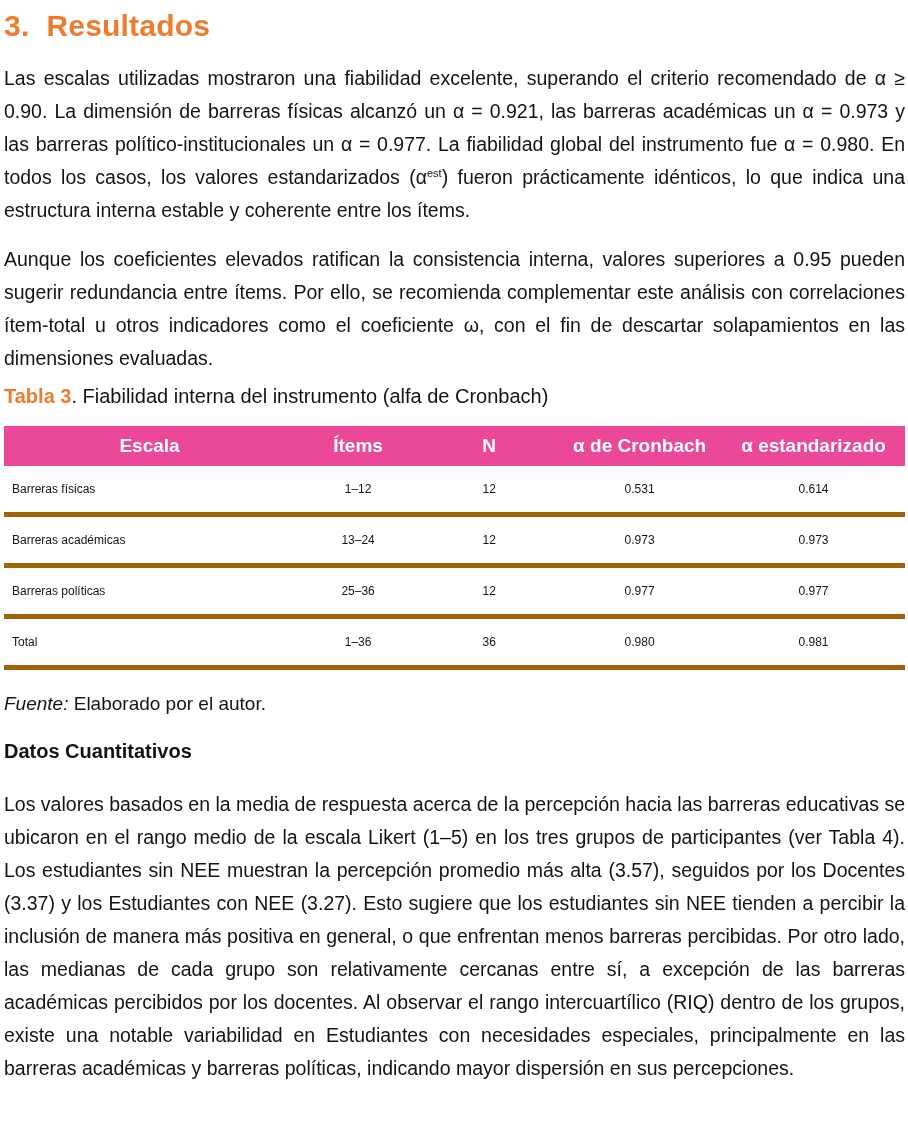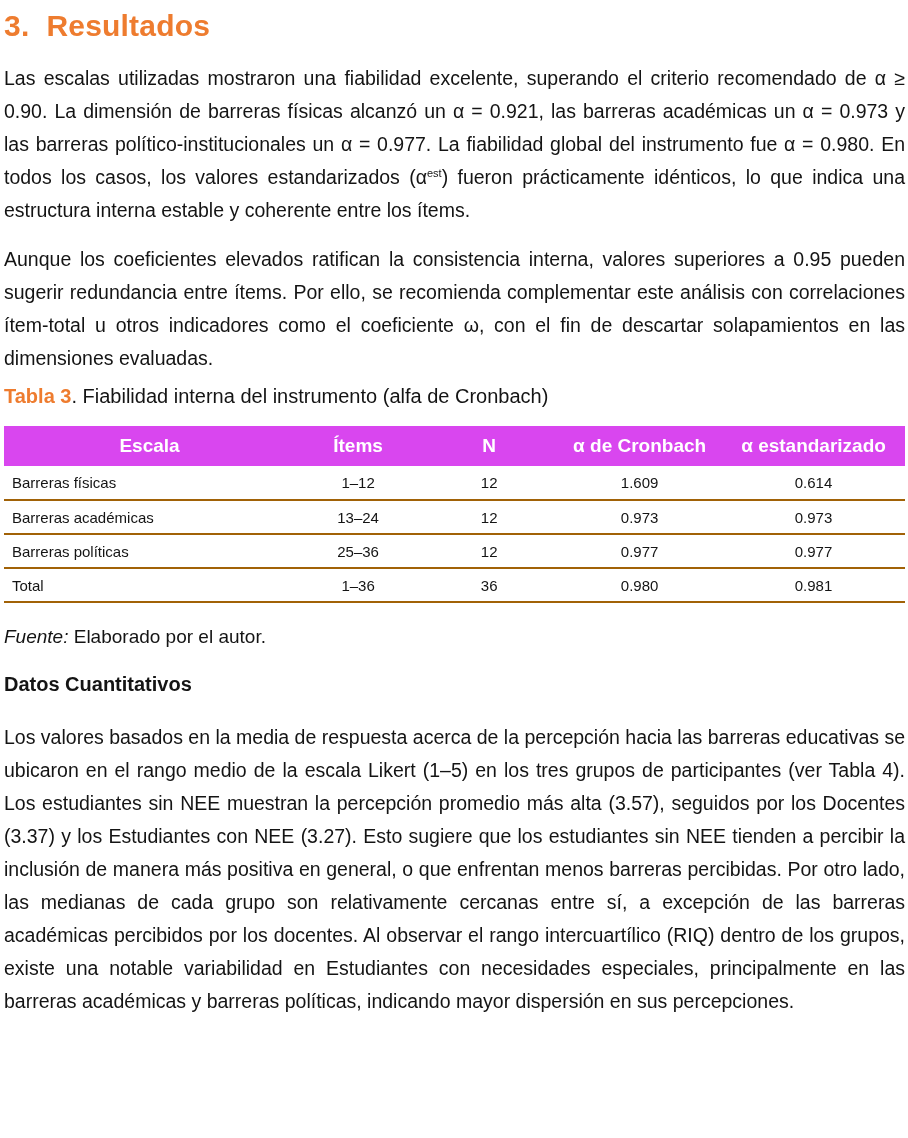--- a/index.html
+++ b/index.html
@@ -50,36 +50,36 @@
   }
   .cap-label { color: #EE7C2F; font-weight: bold; }
 
   table.reliability {
     margin-top: 17px;
     width: 100%;
     border-collapse: collapse;
     table-layout: fixed;
   }
   table.reliability th {
-    background: #d946ef;
+    background: #ec4899;
     color: #ffffff;
     font-weight: bold;
     font-size: 19px;
     height: 40px;
     vertical-align: middle;
     text-align: center;
     padding: 0 2px;
   }
   table.reliability td {
-    font-size: 15px;
+    font-size: 12px;
     height: 34px;
     vertical-align: middle;
     text-align: center;
-    border-bottom: 2px solid #a16207;
-    padding: 0 2px;
+    border-bottom: 5px solid #a16207;
+    padding: 16px 2px;
   }
   table.reliability td.first {
     text-align: left;
     padding-left: 8px;
   }
   .col-escala { width: 32.3%; }
   .col-items  { width: 14.0%; }
   .col-n      { width: 15.1%; }
   .col-alpha  { width: 18.3%; }
   .col-std    { width: 20.3%; }
@@ -122,21 +122,21 @@
         <th class="col-n">N</th>
         <th class="col-alpha">α de Cronbach</th>
         <th class="col-std">α estandarizado</th>
       </tr>
     </thead>
     <tbody>
       <tr>
         <td class="first">Barreras físicas</td>
         <td>1–12</td>
         <td>12</td>
-        <td>1.609</td>
+        <td>0.531</td>
         <td>0.614</td>
       </tr>
       <tr>
         <td class="first">Barreras académicas</td>
         <td>13–24</td>
         <td>12</td>
         <td>0.973</td>
         <td>0.973</td>
       </tr>
       <tr>

